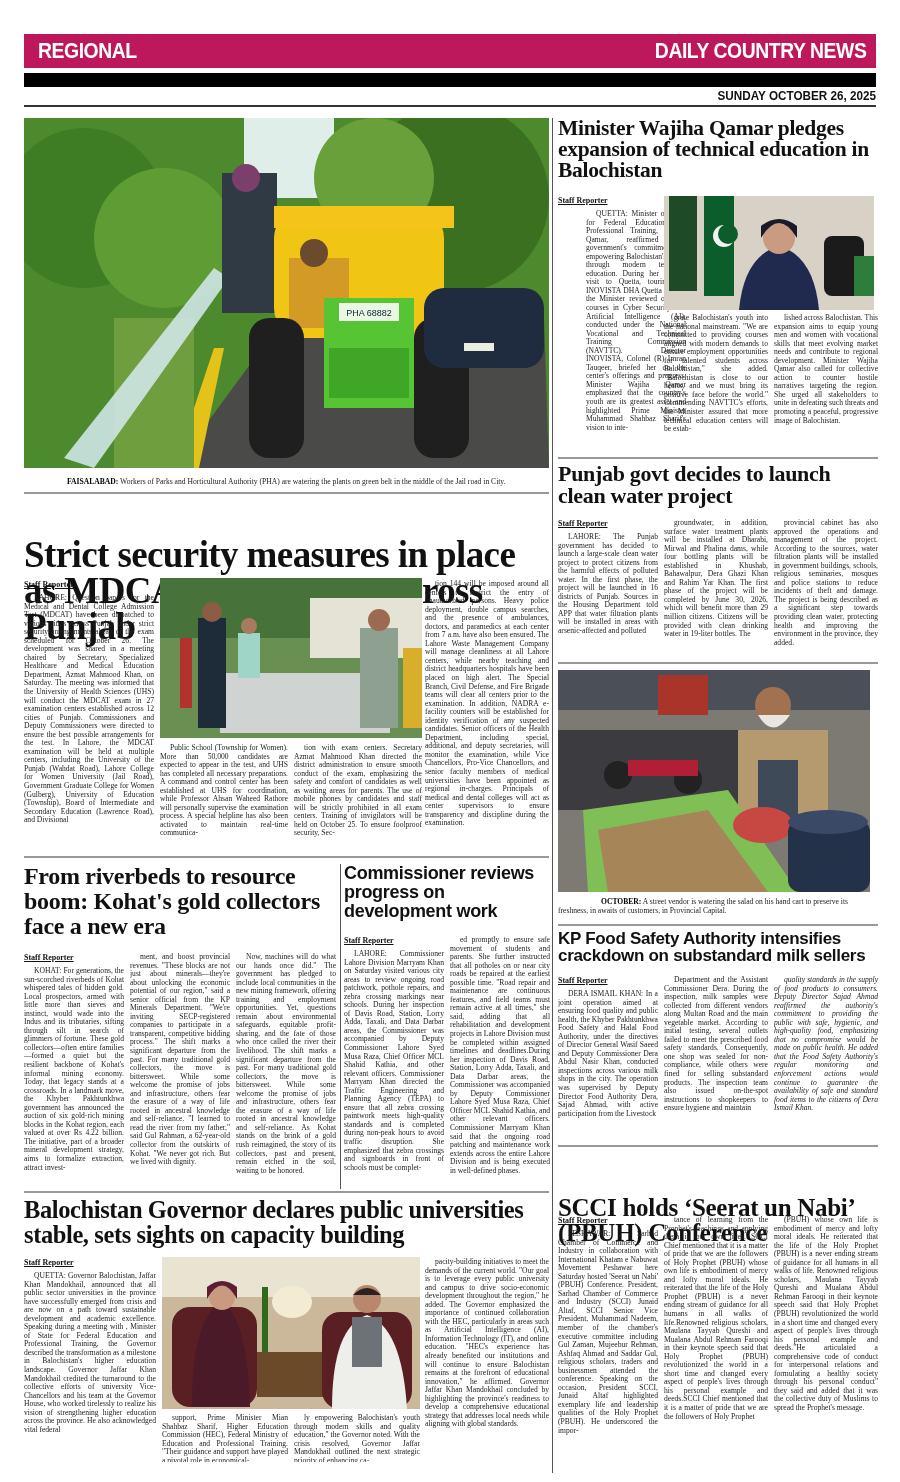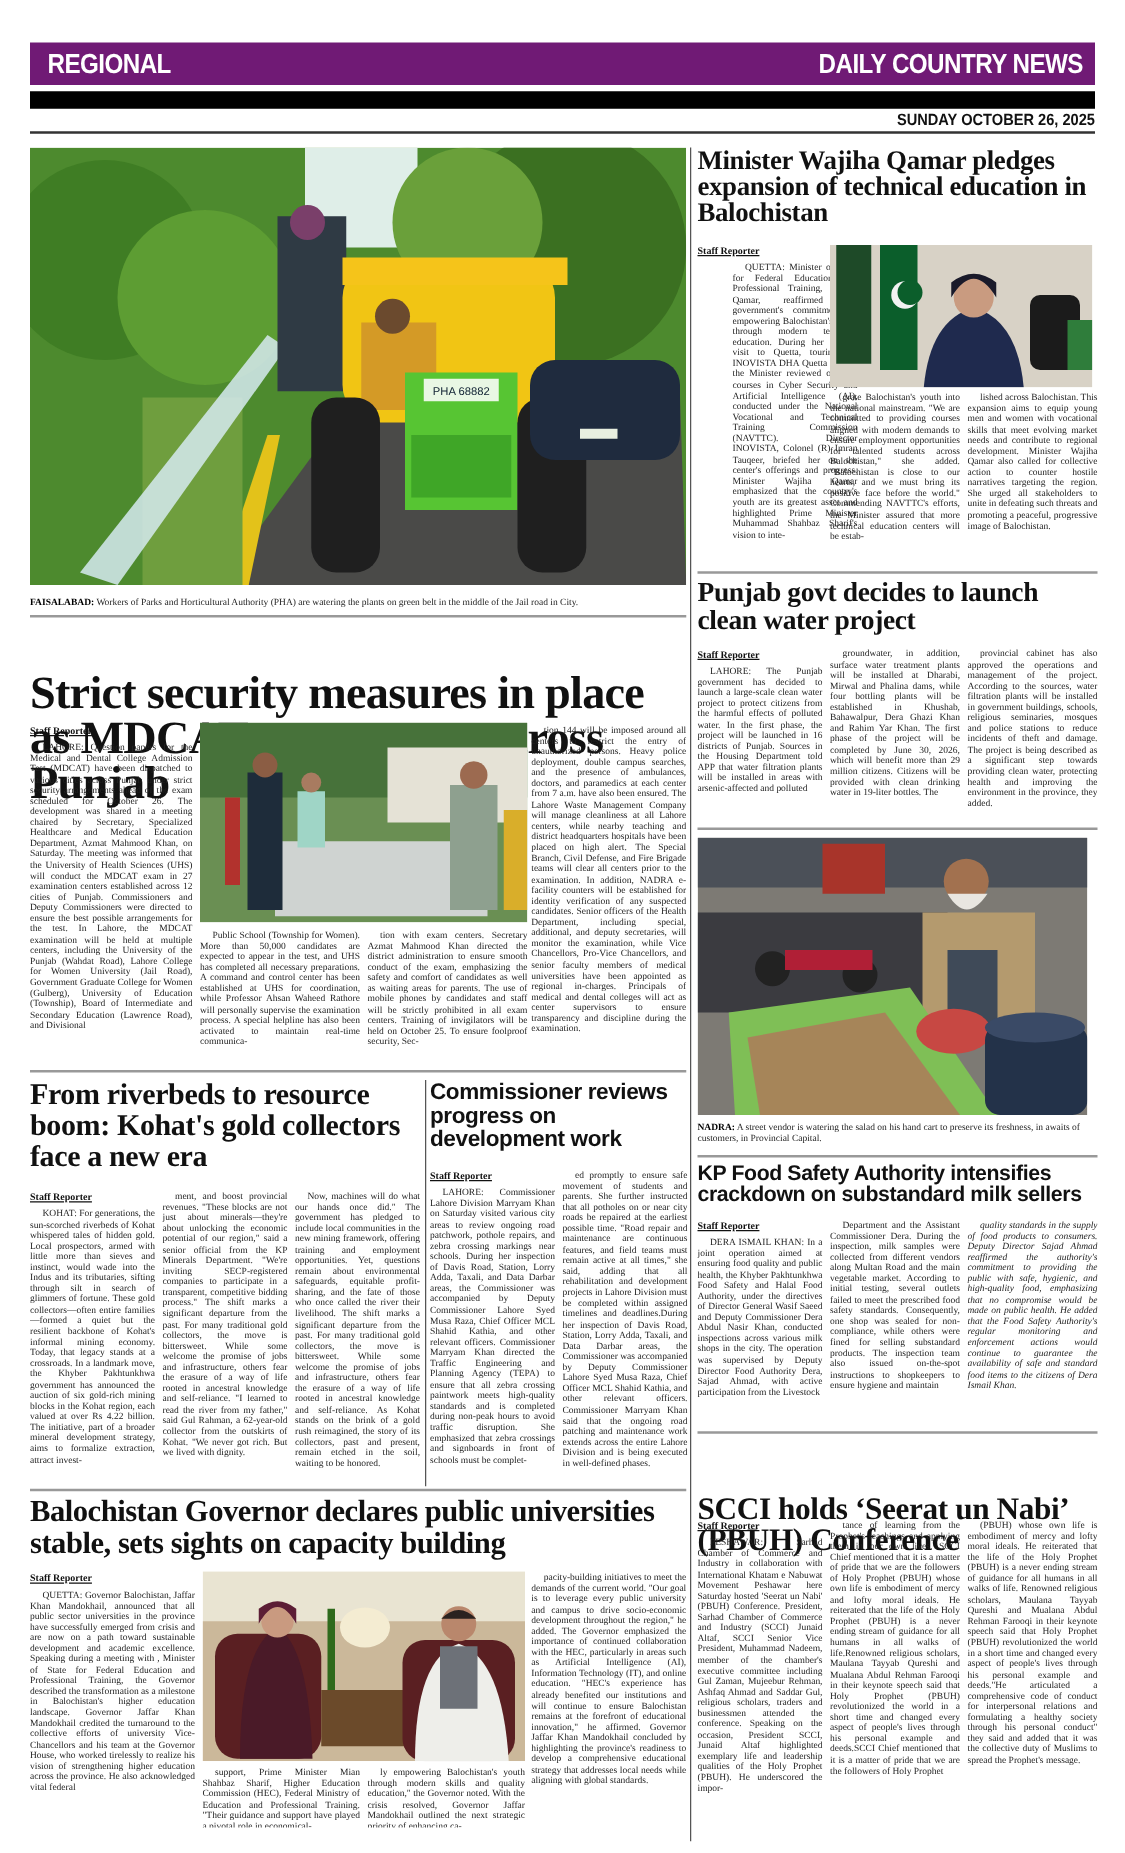--- a/index.html
+++ b/index.html
@@ -1,33 +1,33 @@
 <!DOCTYPE html>
 <html><head>
 <meta charset="utf-8">
 <style>
 *{box-sizing:border-box;margin:0;padding:0;}
 html,body{width:900px;height:1482px;background:#fff;overflow:hidden;}
 body{position:relative;font-family:"Liberation Serif",serif;color:#111;}
 .abs{position:absolute;}
-.topbar{left:24px;top:34px;width:852px;height:34px;background:#701a75;}
+.topbar{left:24px;top:34px;width:852px;height:34px;background:#be185d;}
 .topbar .sec{position:absolute;left:14px;top:4px;font-family:"Liberation Sans",sans-serif;font-weight:bold;font-size:22px;color:#fff;letter-spacing:-0.5px;transform:scaleX(0.88);transform-origin:left;}
 .topbar .brand{position:absolute;right:10px;top:4px;font-family:"Liberation Sans",sans-serif;font-weight:bold;font-size:22px;color:#fff;letter-spacing:-0.5px;transform:scaleX(0.88);transform-origin:right;}
 .blackbar{left:24px;top:73px;width:852px;height:14px;background:#000;}
 .dateline{left:24px;top:88px;width:852px;height:17px;text-align:right;font-family:"Liberation Sans",sans-serif;font-weight:bold;font-size:13px;transform:scaleX(0.9);transform-origin:right;}
 .hrule{left:24px;top:105px;width:852px;height:2px;background:#333;}
 .vline{width:1px;background:#555;}
 .rule{height:2px;background:#999;}
 .headline{font-family:"Liberation Serif",serif;color:#111;line-height:0.98;letter-spacing:-0.3px;}
 .headline-sans{font-family:"Liberation Sans",sans-serif;color:#111;line-height:1.05;letter-spacing:-0.3px;}
 .byline{font-size:8px;font-weight:bold;text-decoration:underline;text-align:center;}
 .col{font-size:7.6px;line-height:8.55px;text-align:justify;hyphens:auto;overflow:hidden;color:#222;}
 .col p{text-indent:10px;}
 .caption{font-size:7.6px;line-height:9px;color:#222;}
-.caption b{color:#000;}
+.caption b{color:#000;margin-left:43px;}
 .photo{overflow:hidden;}
 </style>
 </head>
 <body>
 
 <div class="abs topbar">
   <span class="sec">REGIONAL</span>
   <span class="brand">DAILY COUNTRY NEWS</span>
 </div>
 <div class="abs blackbar"></div>
@@ -161,21 +161,21 @@
     <path d="M200 45 Q215 70 232 45" fill="#e9e6e0"></path>
     <rect x="200" y="90" width="40" height="60" fill="#3f4a58"></rect>
     <polygon points="25,140 170,120 240,222 30,222" fill="#7fbf56"></polygon>
     <polygon points="40,160 150,140 210,222 50,222" fill="#c7555c" opacity="0.55"></polygon>
     <ellipse cx="205" cy="155" rx="30" ry="18" fill="#c74843"></ellipse>
     <rect x="230" y="150" width="82" height="72" rx="12" fill="#233249"></rect>
     <ellipse cx="270" cy="152" rx="40" ry="12" fill="#3a4a66"></ellipse>
   </svg>
 </div>
 <div class="abs caption" style="left:558px;top:897px;width:320px;">
-  <b>NADRA:</b><span> A street vendor is watering the salad on his hand cart to preserve its freshness, in awaits of customers, in Provincial Capital.</span>
+  <b>OCTOBER:</b><span> A street vendor is watering the salad on his hand cart to preserve its freshness, in awaits of customers, in Provincial Capital.</span>
 </div>
 <div class="abs rule" style="left:558px;top:924px;width:320px;"></div>
 
 <div class="abs" style="left:558px;top:930px;width:320px;">
   <h2 class="headline-sans" style="font-size:17px;line-height:17px;">KP Food Safety Authority intensifies crackdown on substandard milk sellers</h2>
 </div>
 <div class="abs byline" style="left:558px;top:976px;">Staff Reporter</div>
 <div class="abs col" style="left:558px;top:990px;width:100px;height:152px;">
     <p>DERA ISMAIL KHAN: In a joint operation aimed at ensuring food quality and public health, the Khyber Pakhtunkhwa Food Safety and Halal Food Authority, under the directives of Director General Wasif Saeed and Deputy Commissioner Dera Abdul Nasir Khan, conducted inspections across various milk shops in the city. The operation was supervised by Deputy Director Food Authority Dera, Sajad Ahmad, with active participation from the Livestock</p>
   </div>

